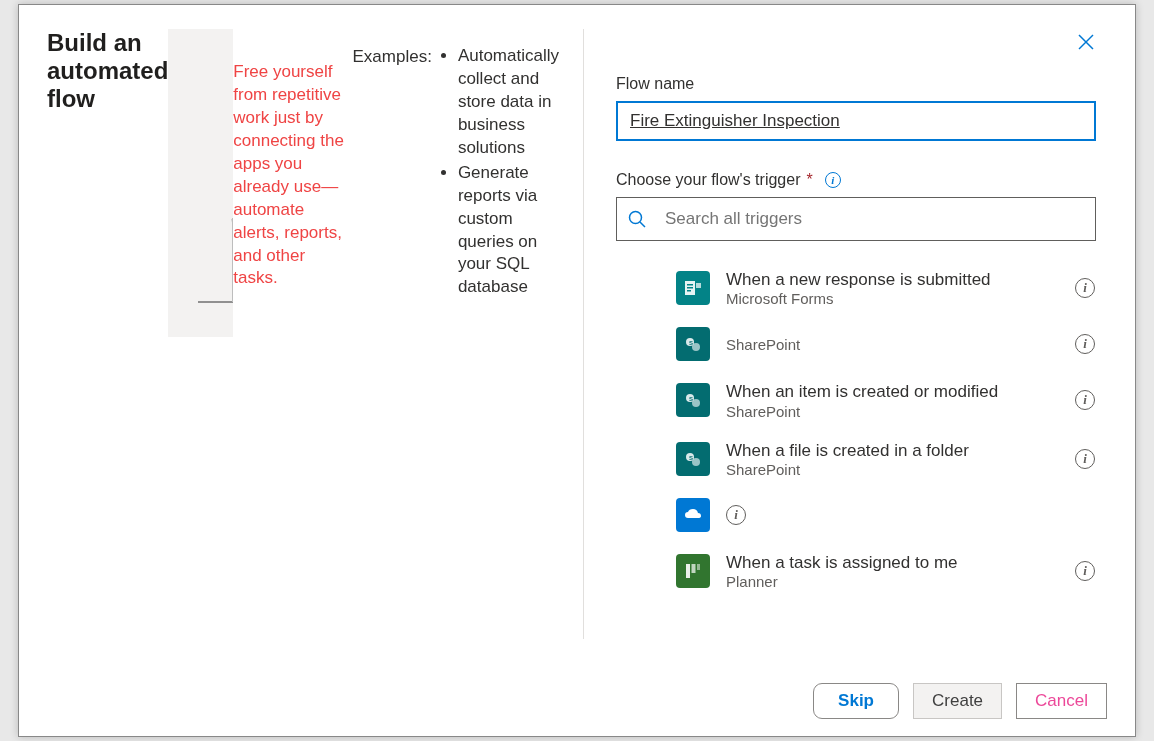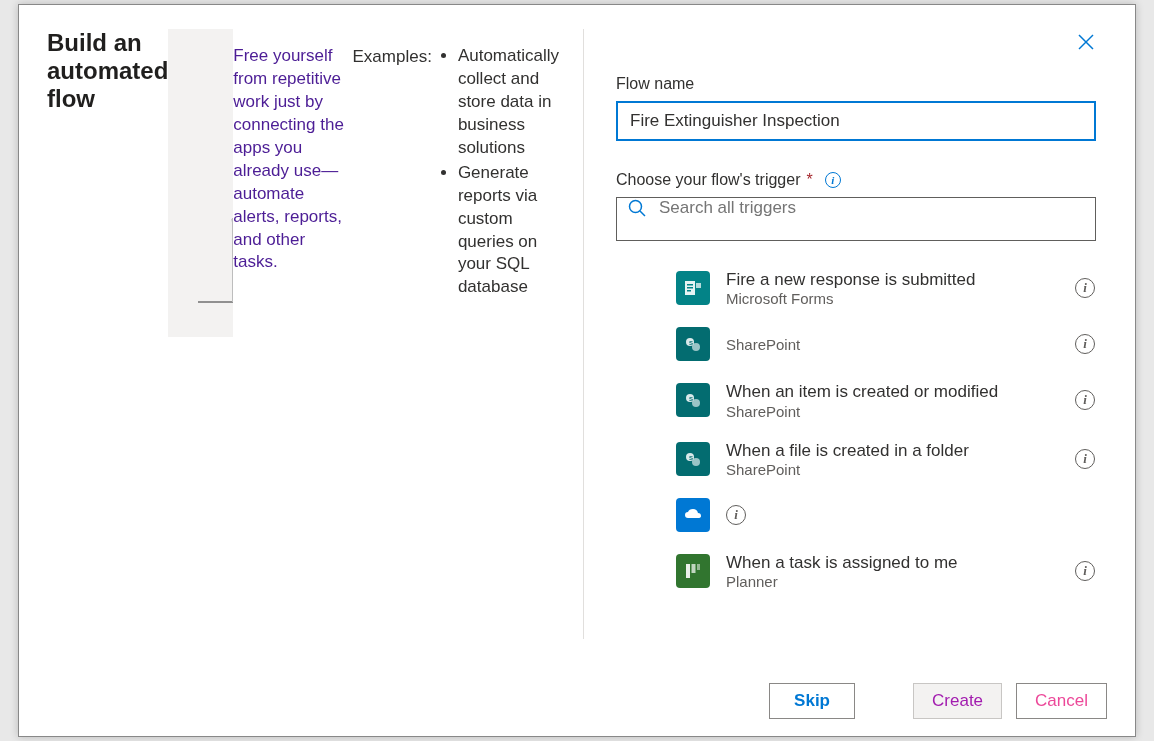--- a/index.html
+++ b/index.html
@@ -7,43 +7,43 @@
   .modal {
     position: absolute; left: 18px; top: 4px; right: 18px; bottom: 4px;
     background: #fff; border: 1px solid #888;
     box-shadow: 0 0 8px rgba(0,0,0,.2);
     display: flex; flex-direction: column;
   }
   .modal-body { flex: 1; display: flex; overflow: hidden; }
   .left-col { width: 540px; padding: 24px 0 24px 28px; display: flex; flex-direction: row; }
   .title { font-size: 24px; font-weight: 600; color: #201f1e; margin-bottom: 20px; }
   .illust { background: #f3f2f1; width: 498px; height: 308px; position: relative; overflow: hidden; }
-  .desc { margin-top: 16px; font-size: 17px; line-height: 1.35; color: #4c1d95; max-width: 500px; }
+  .desc { margin-top: 32px; font-size: 17px; line-height: 1.35; color: #ef4444; max-width: 500px; }
   .examples-hdr { margin-top: 18px; font-size: 17px; }
   .examples { margin: 16px 0 0 26px; font-size: 17px; line-height: 1.35; }
   .examples li { margin-bottom: 2px; }
   .divider { width: 1px; background: #e1dfdd; margin: 24px 4px 0 24px; height: 610px; }
   .right-col { flex: 1; padding: 70px 12px 10px 28px; position: relative; }
   .scroll-area { height: 570px; overflow-y: scroll; padding-right: 16px; }
   .label { font-size: 16px; color: #323130; margin-bottom: 8px; display: flex; align-items: center; gap: 6px; }
   .req { color: #a4262c; }
   .info-badge {
     width: 16px; height: 16px; border: 1px solid #0078d4; border-radius: 50%;
     display: inline-flex; align-items: center; justify-content: center;
     color: #0078d4; font-size: 11px; font-weight: 600; font-style: italic; font-family: serif;
     margin-left: 6px;
   }
   .flowname-input {
     width: 480px; height: 40px; padding: 0 12px; font-size: 17px;
-    border: 2px solid #0078d4; outline: none; color: #323130;
+    border: 2px solid #0078d4; outline: none; color: #323130; text-decoration: underline;
   }
   .trigger-section { margin-top: 30px; }
   .search-wrap {
     width: 480px; height: 44px; border: 1px solid #605e5c;
-    display: flex; align-items: flex-start; padding: 0 10px; gap: 12px;
+    display: flex; align-items: center; padding: 0 10px; gap: 18px;
   }
   .search-wrap input {
     flex: 1; border: none; outline: none; font-size: 17px; color: #605e5c;
   }
   .trigger-list { margin-top: 18px; padding-left: 30px; }
   .trigger-item {
     display: flex; align-items: center; gap: 16px;
     padding: 10px 8px 10px 30px; cursor: pointer;
   }
   .t-icon { width: 34px; height: 34px; border-radius: 4px; flex-shrink: 0; display: flex; align-items: center; justify-content: center; }
@@ -66,22 +66,22 @@
     color: #0078d4;
   }
   .footer {
     height: 70px; border-top: 0; display: flex; justify-content: flex-end; align-items: center;
     gap: 14px; padding: 0 28px;
   }
   .btn {
     min-width: 86px; height: 36px; font-size: 17px; border: 1px solid #8a8886;
     background: #fff; cursor: pointer; padding: 0 18px;
   }
-  .btn-skip { color: #0078d4; font-weight: 600; }
-  .btn-create { background: #f3f2f1; color: #a21caf; border-color: #c8c6c4; margin-left: 44px; }
+  .btn-skip { color: #0078d4; font-weight: 600; border-radius: 9px; }
+  .btn-create { background: #f3f2f1; color: #404040; border-color: #c8c6c4; }
   .btn-cancel { color: #ec4899; text-align: right; }
   ::-webkit-scrollbar { width: 18px; }
   ::-webkit-scrollbar-track { background: #f3f2f1; }
   ::-webkit-scrollbar-thumb { background: #c8c6c4; border: 4px solid #f3f2f1; }
   ::-webkit-scrollbar-button { height: 18px; background: #f3f2f1; }
 </style>
 </head>
 <body>
 
 <div class="modal">
@@ -192,21 +192,21 @@
                 <div class="t-icon t-forms">
                   <svg viewBox="0 0 20 20">
                     <rect x="2" y="3" width="10" height="14" fill="#fff" opacity=".9"></rect>
                     <rect x="4" y="6" width="6" height="1.5" fill="#038387"></rect>
                     <rect x="4" y="9" width="6" height="1.5" fill="#038387"></rect>
                     <rect x="4" y="12" width="4" height="1.5" fill="#038387"></rect>
                     <rect x="13" y="5" width="5" height="5" fill="#fff" opacity=".7"></rect>
                   </svg>
                 </div>
                 <div class="t-text">
-                  <div class="t-title">Fire a new response is submitted</div>
+                  <div class="t-title">When a new response is submitted</div>
                   <div class="t-source">Microsoft Forms</div>
                 </div>
                 <div class="t-info">i</div>
               </div>
               <div class="trigger-item">
                 <div class="t-icon t-sp">
                   <svg viewBox="0 0 20 20">
                     <circle cx="7" cy="8" r="4" fill="#fff" opacity=".85"></circle>
                     <circle cx="13" cy="13" r="4" fill="#fff" opacity=".6"></circle>
                     <text x="6" y="11" font-size="6" fill="#036c70" font-weight="700">S</text>

